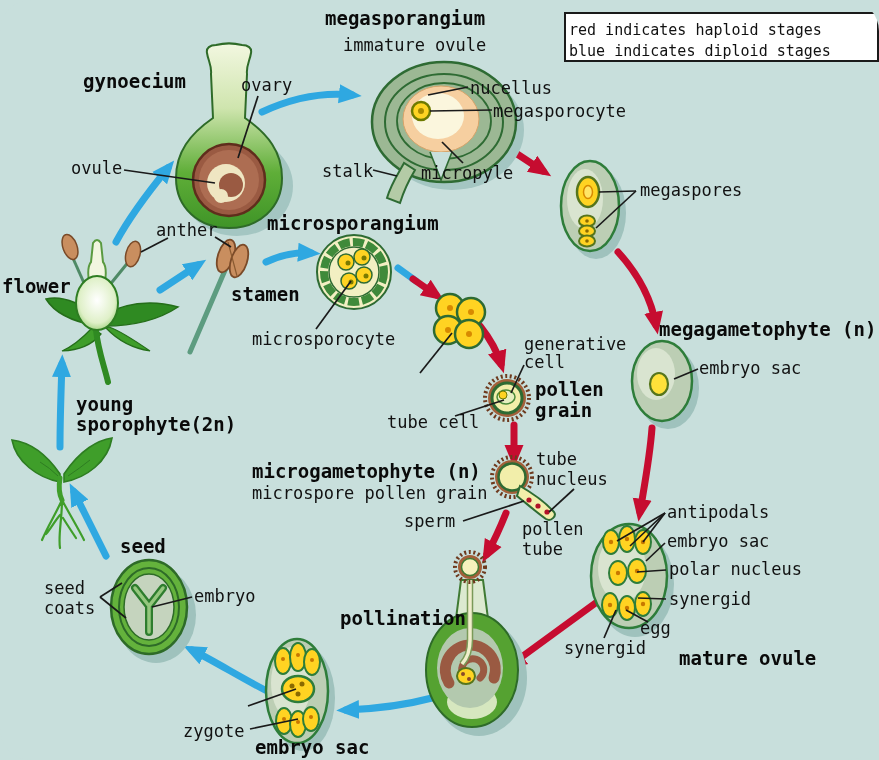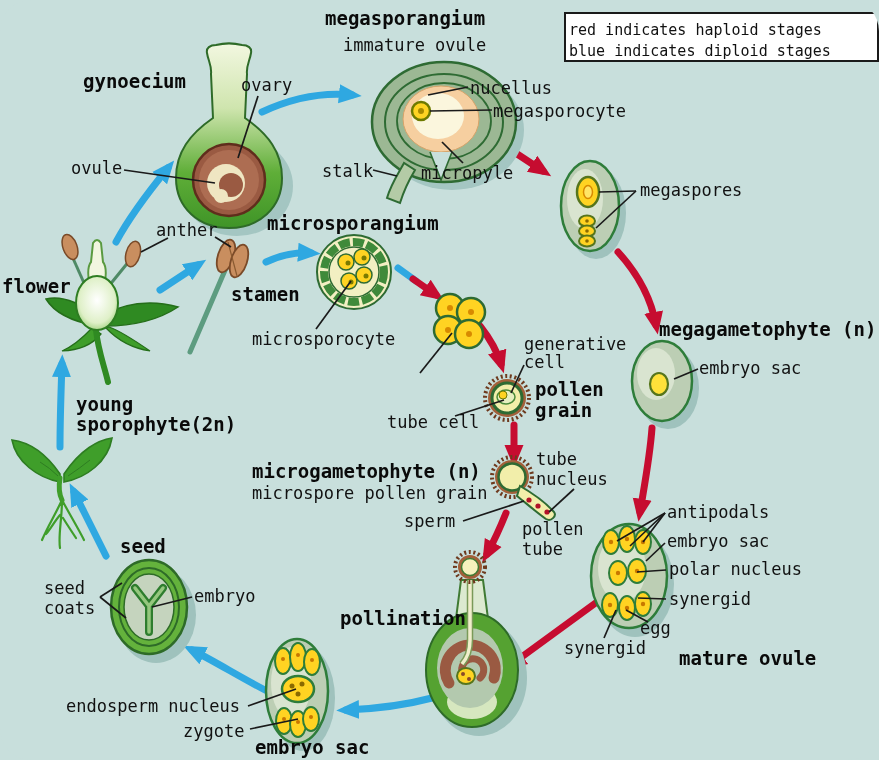--- a/index.html
+++ b/index.html
@@ -314,21 +314,20 @@
 <div class="lbl" style="left:699px;top:358px">embryo sac</div>
 <div class="lbl" style="left:667px;top:502px">antipodals</div>
 <div class="lbl" style="left:667px;top:531px">embryo sac</div>
 <div class="lbl" style="left:669px;top:559px">polar nucleus</div>
 <div class="lbl" style="left:669px;top:589px">synergid</div>
 <div class="lbl" style="left:640px;top:618px">egg</div>
 <div class="lbl" style="left:564px;top:638px">synergid</div>
 <div class="lbl b" style="left:679px;top:648px">mature ovule</div>
 <div class="lbl b" style="left:340px;top:608px">pollination</div>
 <div class="lbl b" style="left:255px;top:737px">embryo sac</div>
-<div class="lbl" style="left:66px;top:696px">endosperm nucleus</div>
 <div class="lbl" style="left:183px;top:721px">zygote</div>
 <div class="lbl b" style="left:120px;top:536px">seed</div>
 <div class="lbl" style="left:44px;top:578px;line-height:20px">seed
 coats</div>
 <div class="lbl" style="left:194px;top:586px">embryo</div>
 
 <div class="legend">
   <div class="legend-row">
     <svg width="42" height="14">
       <line x1="2" y1="7" x2="26" y2="7" stroke="#c60c30" stroke-width="5"></line>

